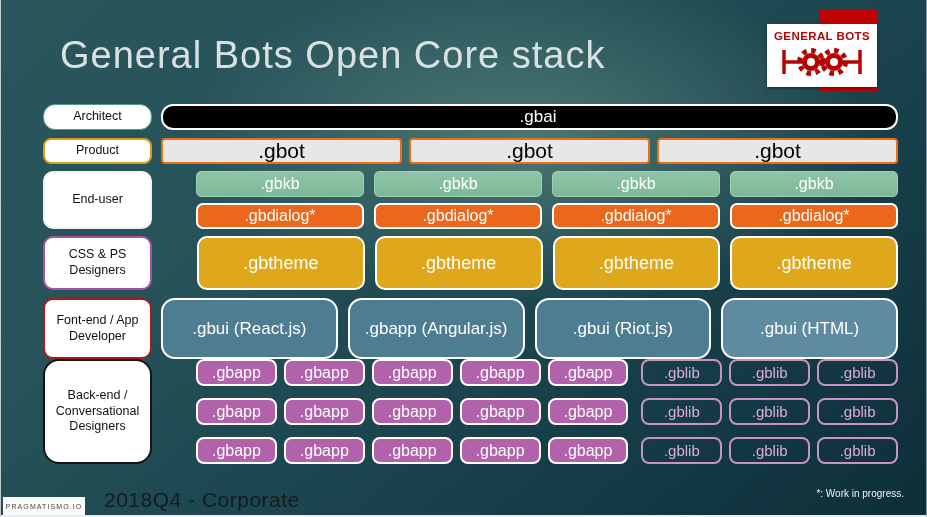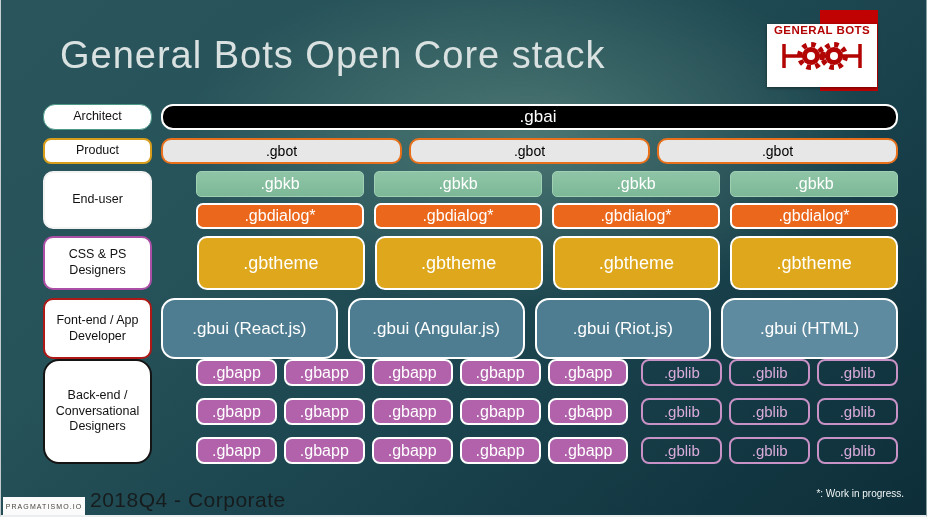--- a/index.html
+++ b/index.html
@@ -16,21 +16,21 @@
   .title{
     position:absolute;left:59px;top:34px;margin:0;
     font-size:38px;font-weight:400;letter-spacing:1px;color:#d9e1e1;text-align:center;
   }
   
   .logo{position:absolute;left:760px;top:0;width:160px;height:100px;}
   .ribbon{position:absolute;left:59px;top:10px;width:58px;height:81px;background:#c00202;}
   .card{
     position:absolute;left:6px;top:24px;width:110px;height:63px;background:#fff;
     box-shadow:0 1px 3px rgba(0,0,0,.45);
-    display:flex;flex-direction:column;align-items:center;justify-content:flex-start;gap:1px;
+    display:flex;flex-direction:column;align-items:center;justify-content:center;gap:1px;
   }
   .brand{font-size:11.5px;font-weight:bold;color:#b30404;letter-spacing:.4px;white-space:nowrap;}
   
   .stack{position:absolute;left:42px;top:104px;width:855px;display:flex;flex-direction:column;}
   .row{display:flex;align-items:stretch;}
   .lbl{
     width:109px;flex:0 0 109px;margin-right:9px;background:#fff;border-radius:8px;
     display:flex;align-items:center;justify-content:center;text-align:center;
     font-size:12.5px;color:#111;line-height:1.25;box-sizing:border-box;padding:2px 6px;
   }
@@ -42,21 +42,21 @@
     box-sizing:border-box;color:#fff;white-space:nowrap;
   }
   
   .r-architect{height:26px;margin-bottom:8px;}
   .lbl-architect{border:1px solid #4d9a88;border-radius:12px;}
   .gbai{background:#000;border:2px solid #fff;border-radius:12px;font-size:17px;padding-left:17px;}
   
   .r-product{height:26px;margin-bottom:7px;}
   .lbl-product{border:2px solid #d89e1b;}
   .r-product .content{gap:7px;}
-  .gbot{background:#e8e7e7;border:2px solid #e8701a;border-radius:10px;color:#000;font-size:14px;}
+  .gbot{background:#e8e7e7;border:2px solid #e8701a;border-radius:4px;color:#000;font-size:21px;}
   
   .r-enduser{height:58px;margin-bottom:7px;}
   .lbl-enduser{border:2px solid #f2f2f2;border-radius:10px;}
   .r-enduser .content.col{gap:6px;}
   .r-enduser .subrow{gap:10px;}
   .gbkb{background:linear-gradient(#8fc5a6,#7cb897);border:1px solid #9fd0b4;border-radius:5px;font-size:16px;}
   .gbdialog{background:#ea671c;border:2px solid #fff;border-radius:7px;font-size:16px;}
   
   .r-designers{height:54px;margin-bottom:8px;}
   .lbl-designers{border:2px solid #aa4fa5;border-radius:10px;}
@@ -75,21 +75,21 @@
   .r-backend .subrow{flex:0 0 27px;gap:7px;}
   .gbapp{background:#b162aa;border:2px solid #fff;border-radius:8px;font-size:16px;}
   .gblib{background:transparent;border:2px solid #c892c6;border-radius:8px;font-size:15px;color:#d9abda;}
   .gblib.first{margin-left:6px;}
   
   .badge{
     position:absolute;left:2px;top:497px;width:82px;height:18px;background:#fbfbfb;
     display:flex;align-items:center;justify-content:center;
     font-size:7px;letter-spacing:1.1px;color:#4b4640;white-space:nowrap;
   }
-  .caption{position:absolute;left:89px;top:488px;font-size:21px;color:rgba(22,22,22,.88);letter-spacing:.5px;}
+  .caption{position:absolute;left:103px;top:488px;font-size:21px;color:rgba(22,22,22,.88);letter-spacing:.5px;}
   .footnote{position:absolute;right:22px;top:488px;font-size:10px;color:#f0f4f4;}
 </style>
 </head>
 <body>
 
 <div class="slide">
 
   <h1 class="title">General Bots Open Core stack</h1>
 
   <div class="logo">
@@ -157,21 +157,21 @@
         <div class="box gbtheme">.gbtheme</div>
         <div class="box gbtheme">.gbtheme</div>
         <div class="box gbtheme">.gbtheme</div>
       </div>
     </div>
 
     <div class="row r-frontend">
       <div class="lbl lbl-frontend">Font-end / App Developer</div>
       <div class="content">
         <div class="box gbui">.gbui (React.js)</div>
-        <div class="box gbui">.gbui (Angular.js)</div>
+        <div class="box gbui">.gbapp (Angular.js)</div>
         <div class="box gbui">.gbui (Riot.js)</div>
         <div class="box gbui">.gbui (HTML)</div>
       </div>
     </div>
 
     <div class="row r-backend">
       <div class="lbl lbl-backend">Back-end / Conversational Designers</div>
       <div class="content col">
         <div class="subrow">
           <div class="box gbapp">.gbapp</div>

